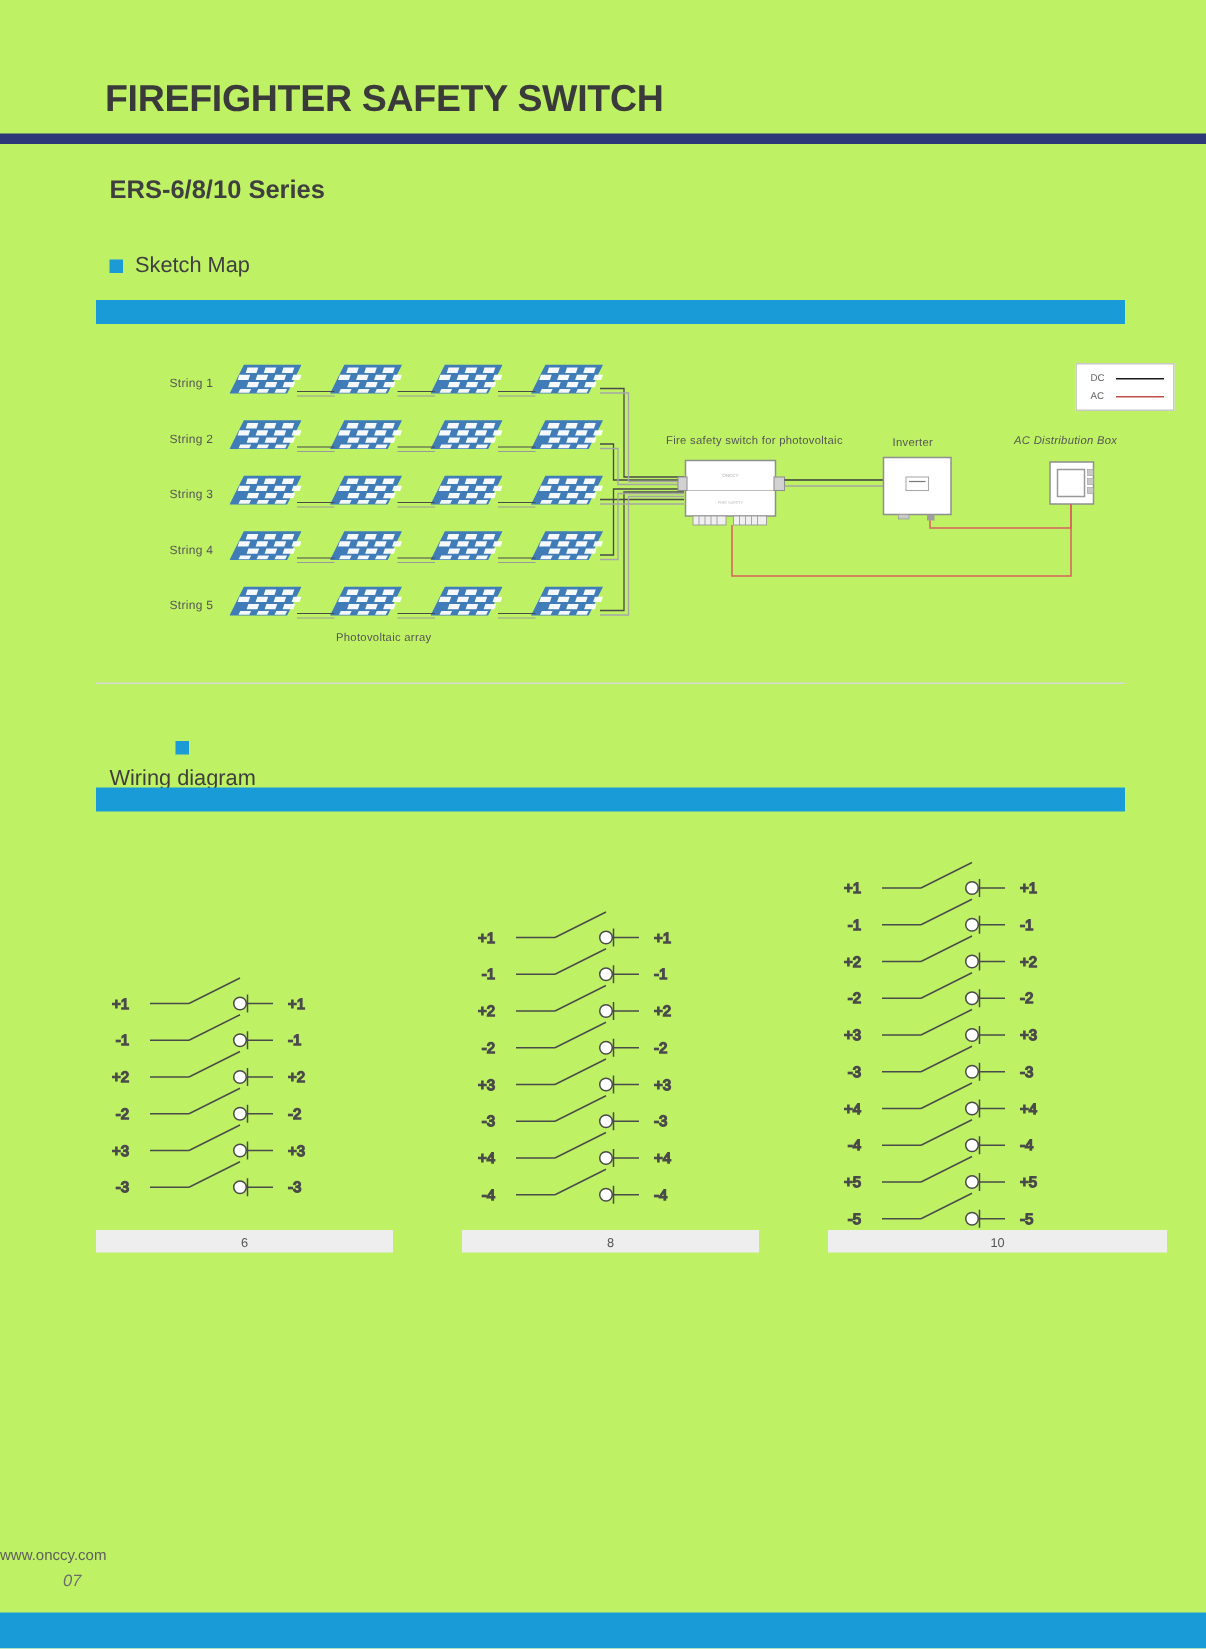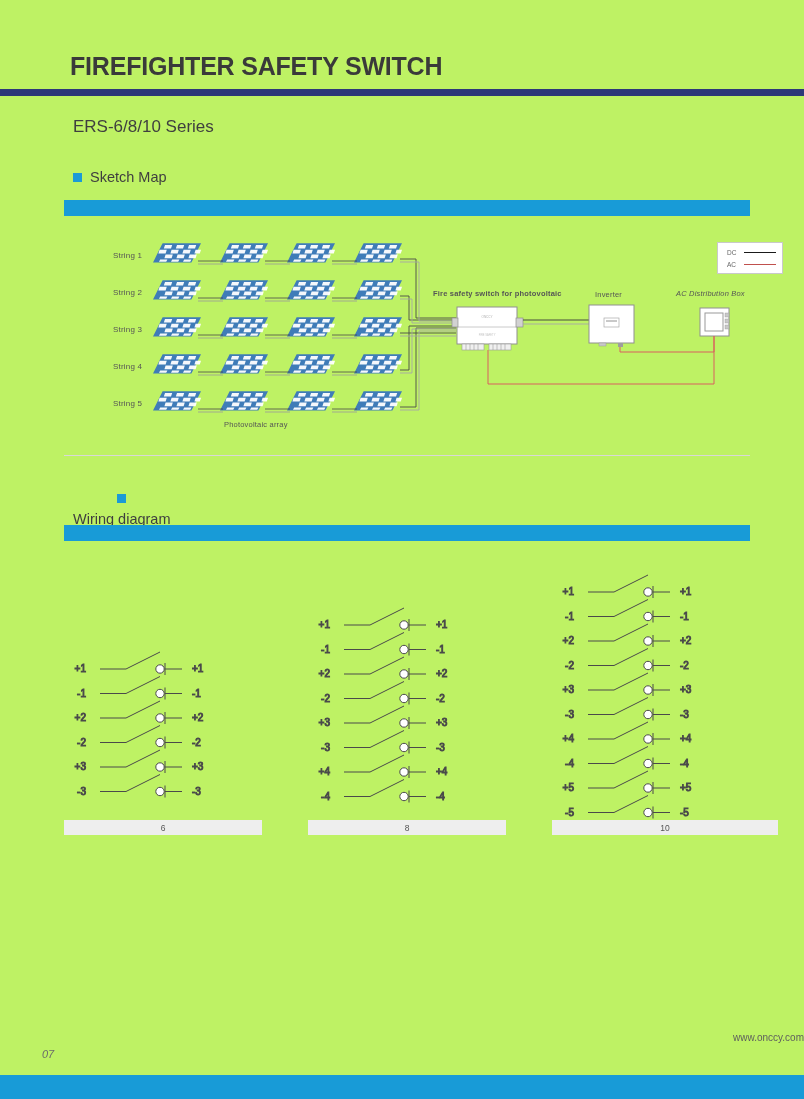--- a/index.html
+++ b/index.html
@@ -16,21 +16,21 @@
     position: absolute; left: 70px; top: 52px;
     font-size: 25px; font-weight: bold; letter-spacing: -0.2px;
     color: #3a3a3a;
   }
   .navy-bar {
     position: absolute; left: 0; top: 89px; width: 804px; height: 7px;
     background: #2c3878;
   }
   .series-title {
     position: absolute; left: 73px; top: 117px;
-    font-size: 17px; font-weight: 400; color: #3f3f3f;
+    font-size: 17px; font-weight: 700; color: #3f3f3f;
   }
 
   
   .sec-head { position: absolute; display: flex; align-items: center; gap: 8px; }
   .sec-head .sq { width: 9px; height: 9px; background: #1b9ad6; display: block; }
   .sec-head .txt { font-size: 14.5px; color: #3f3f3f; }
   .blue-bar {
     position: absolute; left: 64px; width: 686px; height: 16px;
     background: #189bd7;
   }
@@ -67,21 +67,21 @@
     font-size: 8.5px; color: #555;
   }
 
   
   .pg-num {
     position: absolute; left: 42px; top: 1048px;
     font-size: 11px; color: #6b6b6b; font-style: italic;
   }
   .site {
     position: absolute; left: 0; top: 1032px; width: 804px;
-    text-align: right; font-size: 10px; color: #5e5e5e;
+    text-align: left; font-size: 10px; color: #5e5e5e;
   }
   .cyan-bar {
     position: absolute; left: 0; top: 1075px; width: 804px; height: 24px;
     background: #189bd7;
   }
   svg { display: block; overflow: visible; }
   text { font-family: "Liberation Sans", sans-serif; }
 </style>
 </head>
 <body>
@@ -233,21 +233,21 @@
       </g>
     </svg>
 
     <div class="string-label" style="left:65px; top:251px;">String 1</div>
     <div class="string-label" style="left:65px; top:288px;">String 2</div>
     <div class="string-label" style="left:65px; top:325px;">String 3</div>
     <div class="string-label" style="left:65px; top:362px;">String 4</div>
     <div class="string-label" style="left:65px; top:399px;">String 5</div>
 
     <div class="caption" style="left:176px; top:420px;">Photovoltaic array</div>
-    <div class="caption" style="left:385px; top:289px;font-weight:bold;">Fire safety switch for photovoltaic</div>
+    <div class="caption" style="left:396px; top:289px;">Fire safety switch for photovoltaic</div>
     <div class="caption" style="left:547px; top:290px;">Inverter</div>
     <div class="caption" style="left:628px; top:289px;font-style:italic;">AC Distribution Box</div>
 
     <div class="legend-box">
       <div class="legend-row" style="left:9px; top:6px;">
         <span class="legend-lab">DC</span>
         <span class="legend-line" style="border-top:1.4px solid #1a1a1a;"></span>
       </div>
       <div class="legend-row" style="left:9px; top:18px;">
         <span class="legend-lab">AC</span>

